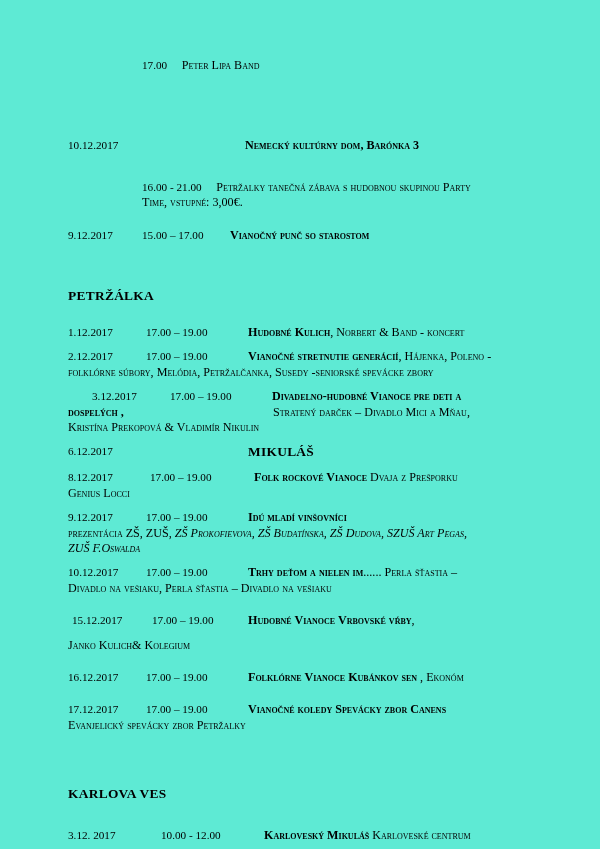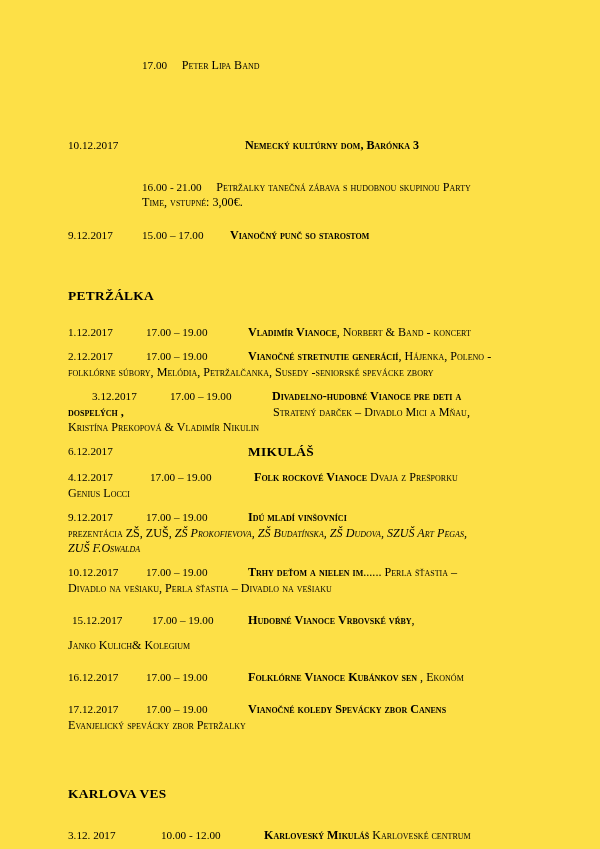--- a/index.html
+++ b/index.html
@@ -4,21 +4,21 @@
 <style>
   html, body {
     margin: 0;
     padding: 0;
     background: #ffffff;
   }
   .page {
     position: relative;
     width: 600px;
     height: 849px;
-    background: #fde047;
+    background: #5eead4;
     font-family: "Liberation Serif", "DejaVu Serif", serif;
     color: #000000;
     overflow: hidden;
   }
   .body-area {
     position: absolute;
     left: 68px;
     top: 58px;
     width: 470px;
   }
@@ -122,21 +122,21 @@
 
     <div class="heading">PETRŽÁLKA</div>
 
     <div class="gap-md"></div>
     <div style="height:4px;"></div>
 
     <div class="row" style="height:15.4px;">
       <span class="c-date date">1.12.2017</span>
       <span class="c-time time">17.00 – 19.00</span>
       <span class="c-title" style="left:180px;">
-        <span class="scb">Vladimír  Vianoce</span><span class="sc">, Norbert &amp; Band  - koncert</span>
+        <span class="scb">Hudobné  Kulich</span><span class="sc">, Norbert &amp; Band  - koncert</span>
       </span>
     </div>
 
     <div class="gap-sm"></div>
 
     <div class="row" style="height:15.4px;">
       <span class="c-date date">2.12.2017</span>
       <span class="c-time time">17.00 – 19.00</span>
       <span class="c-title" style="left:180px;">
         <span class="scb">Vianočné stretnutie generácií</span><span class="sc">, Hájenka, Poleno -</span>
@@ -166,21 +166,21 @@
     <div class="gap-sm"></div>
 
     <div class="row" style="height:17px;">
       <span class="c-date date">6.12.2017</span>
       <span class="heading" style="position:absolute;left:180px;top:-1px;">MIKULÁŠ</span>
     </div>
 
     <div class="gap-sm"></div>
 
     <div class="row" style="height:15.4px;">
-      <span class="c-date date">4.12.2017</span>
+      <span class="c-date date">8.12.2017</span>
       <span class="time" style="position:absolute;left:82px;top:0;">17.00 – 19.00</span>
       <span class="c-title" style="left:186px;">
         <span class="scb">Folk rockové Vianoce</span><span class="sc"> Dvaja z Prešporku</span>
       </span>
     </div>
     <div class="row cont">
       <span class="sc">Genius Locci</span>
     </div>
 
     <div class="gap-sm"></div>

